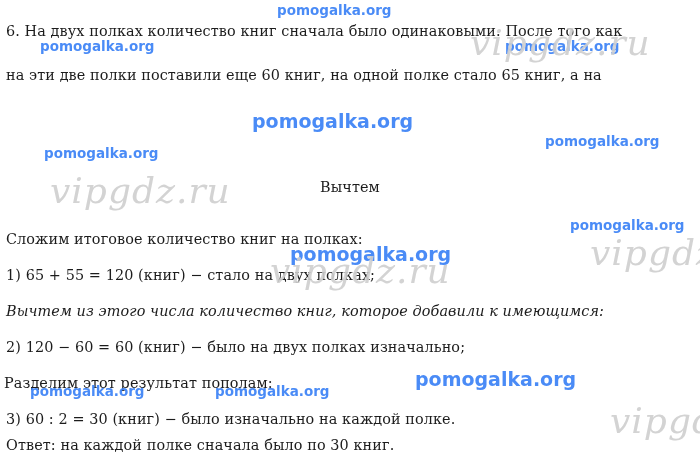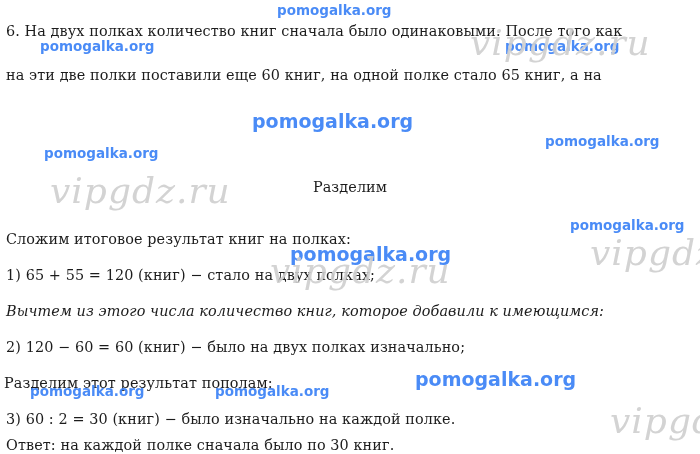--- a/index.html
+++ b/index.html
@@ -98,23 +98,23 @@
     <div class="wm wm-vip" style="left:50px; top:170px;">vipgdz.ru</div>
     <div class="wm wm-vip" style="left:590px; top:232px;">vipgdz.ru</div>
     <div class="wm wm-vip" style="left:270px; top:250px;">vipgdz.ru</div>
     <div class="wm wm-vip" style="left:610px; top:400px;">vipgdz.ru</div>
   </div>
 
   <div class="doc">
     <div class="line" style="left:6px; top:22px;">6. На двух полках количество книг сначала было одинаковыми. После того как</div>
     <div class="line" style="left:6px; top:66px;">на эти две полки поставили еще 60 книг, на одной полке стало 65 книг, а на</div>
 
-    <div class="line center" style="top:178px;">Разделим</div>
+    <div class="line center" style="top:178px;">Вычтем</div>
 
-    <div class="line" style="left:6px; top:230px;">Сложим итоговое результат книг на полках:</div>
+    <div class="line" style="left:6px; top:230px;">Сложим итоговое количество книг на полках:</div>
     <div class="line" style="left:6px; top:266px;">1) 65 + 55 = 120 (книг) − стало на двух полках;</div>
     <div class="line" style="left:6px; top:302px;font-style:italic;">Вычтем из этого числа количество книг, которое добавили к имеющимся:</div>
     <div class="line" style="left:6px; top:338px;">2) 120 − 60 = 60 (книг) − было на двух полках изначально;</div>
     <div class="line" style="left:4px; top:374px;">Разделим этот результат пополам:</div>
     <div class="line" style="left:6px; top:410px;">3) 60 : 2 = 30 (книг) − было изначально на каждой полке.</div>
     <div class="line" style="left:6px; top:436px;">Ответ: на каждой полке сначала было по 30 книг.</div>
   </div>
 
 </div>
 

